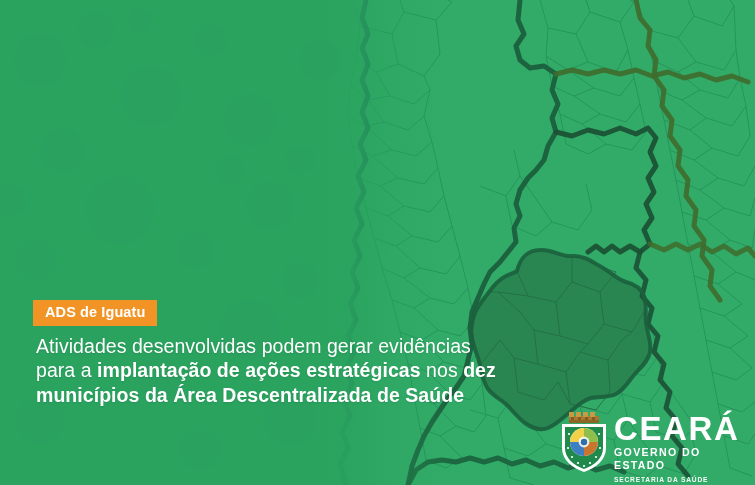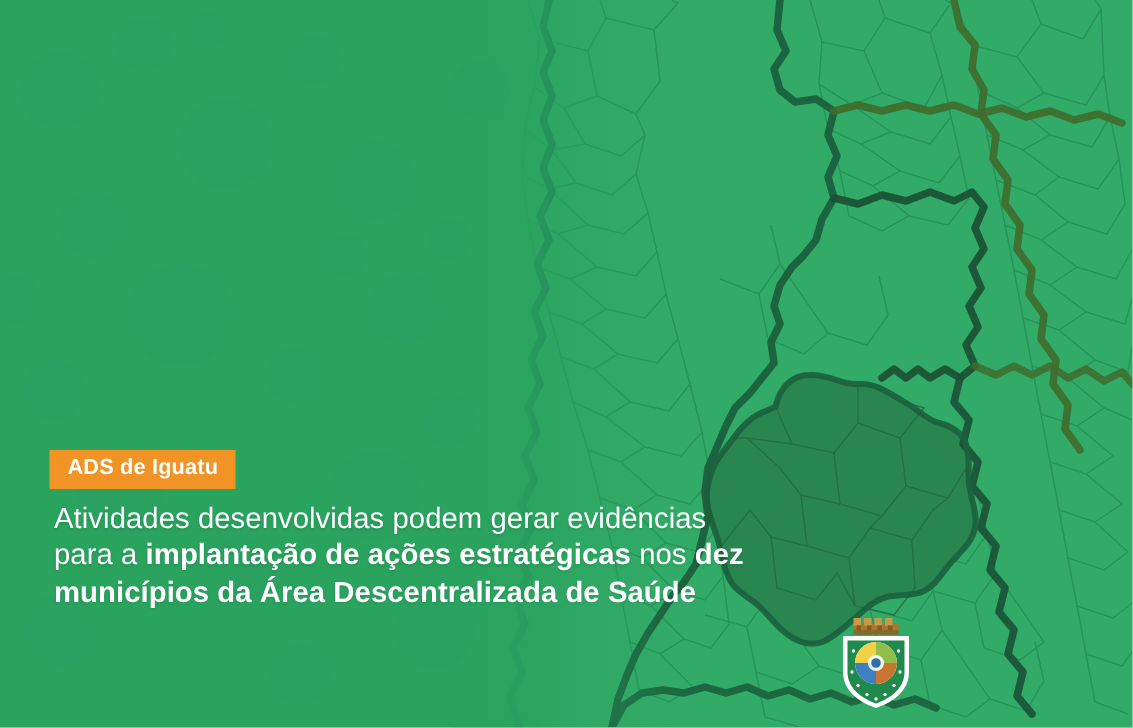--- a/index.html
+++ b/index.html
@@ -414,16 +414,21 @@
           <circle cx="12" cy="38" r="1.1"></circle>
             <circle cx="44" cy="38" r="1.1"></circle>
           <circle cx="16" cy="47" r="1.1"></circle>
             <circle cx="40" cy="47" r="1.1"></circle>
           <circle cx="22" cy="53" r="1.1"></circle>
             <circle cx="34" cy="53" r="1.1"></circle>
           <circle cx="28" cy="56" r="1.1"></circle>
         </g>
       </svg>
 
+      <div id="wordmark">
+        <span id="ceara-text">CEARÁ</span>
+        <span id="governo-text">GOVERNO DO ESTADO</span>
+        <span id="secretaria-text">SECRETARIA DA SAÚDE</span>
+      </div>
 
     </div>
   </div>
 </div>
 
 </body></html>

